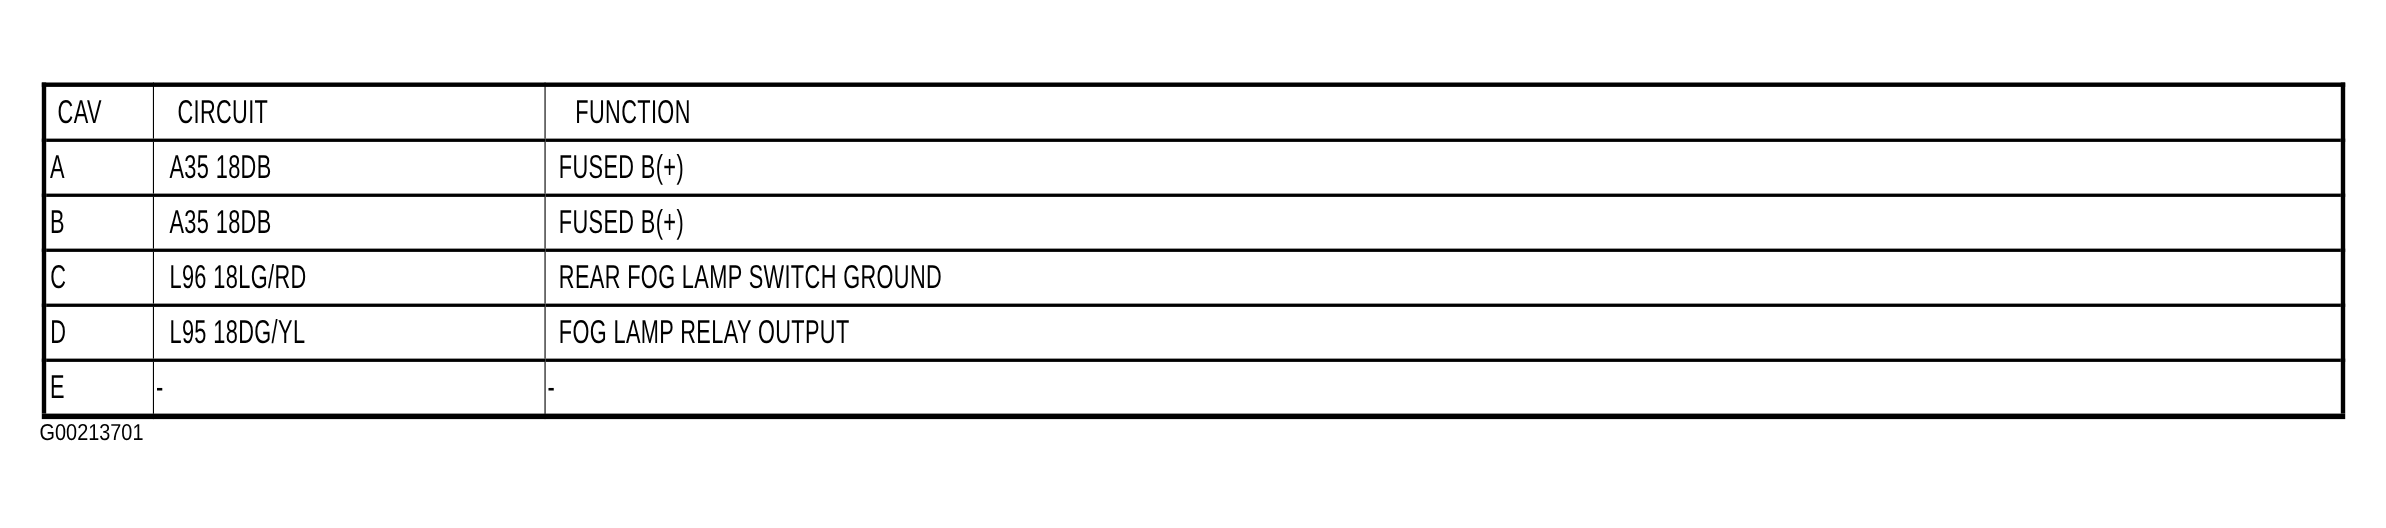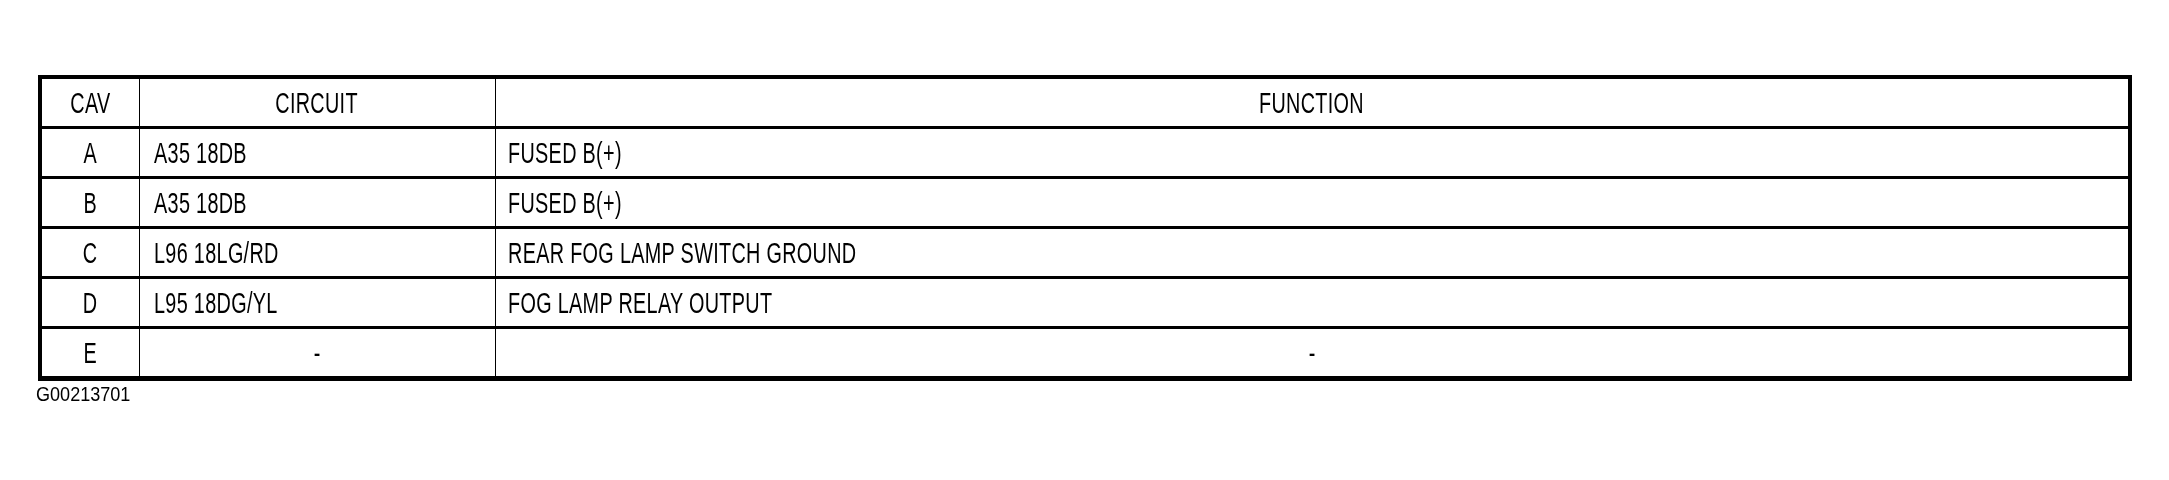--- a/index.html
+++ b/index.html
@@ -50,21 +50,21 @@
   }
   .txt {
     display: inline-block;
     font-size: 30px;
     line-height: 30px;
     transform: scaleX(0.66);
     transform-origin: left center;
     letter-spacing: 0.5px;
   }
   .center {
-    text-align: center;
+    text-align: left;
   }
   .center .txt {
     transform-origin: center center;
   }
   .left {
     text-align: left;
     text-decoration: underline;
   }
   .cell-circuit.left { padding-left: 14px; }
   .cell-function.left { padding-left: 12px; }

